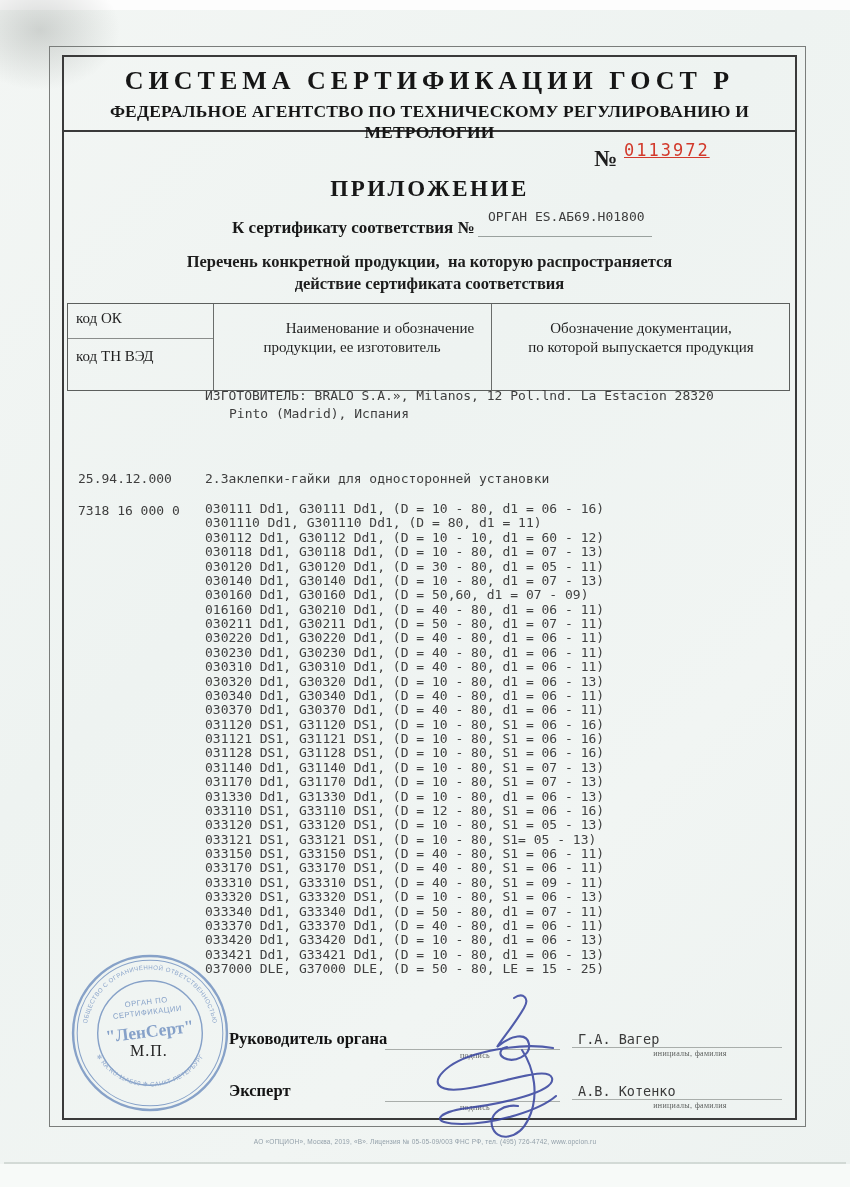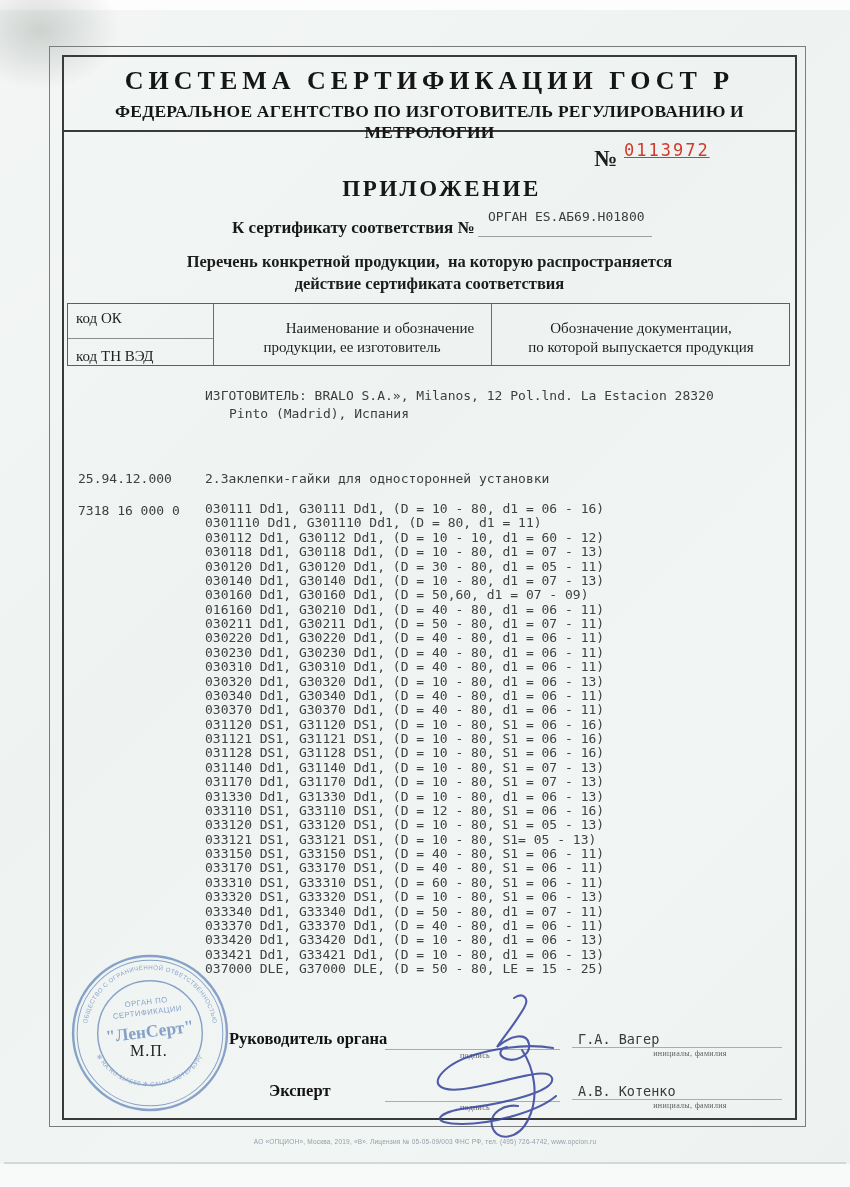--- a/index.html
+++ b/index.html
@@ -24,33 +24,33 @@
   #system-title { left:64px; top:66px; width:731px; text-align:center;
     font-size:26px; font-weight:bold; letter-spacing:5px; color:#161616; }
   #agency-title { left:64px; top:101px; width:731px; text-align:center;
     font-size:17.5px; font-weight:bold; letter-spacing:.2px; color:#161616; }
   
   #blank-no { left:594px; top:146px; font-size:23px; font-weight:bold; color:#1d1d1d; }
   #blank-no-digits { left:624px; top:140px; font-family:"DejaVu Sans Mono", monospace;
     font-size:17px; color:#d23a2c; letter-spacing:2px;text-decoration:underline; }
   
   #doc-title { left:64px; top:176px; width:731px; text-align:center;
-    font-size:23px; font-weight:bold; letter-spacing:2.5px; color:#181818;margin-left:12px; }
+    font-size:23px; font-weight:bold; letter-spacing:2.5px; color:#181818; }
   
   #cert-number { left:488px; top:209px; font-family:"DejaVu Sans Mono", monospace;
     font-size:13px; color:#3c3c3c; }
   #cert-label { left:232px; top:218px; font-size:17px; font-weight:bold; color:#181818; }
   #cert-underline { left:478px; top:236px; width:174px; height:1px; background:#9aa19e; }
   
   #subtitle-1 { left:64px; top:252px; width:731px; text-align:center; white-space:pre;
     font-size:16.5px; font-weight:bold; color:#1d1d1d; }
   #subtitle-2 { left:64px; top:274px; width:731px; text-align:center;
     font-size:16.5px; font-weight:bold; color:#1d1d1d; }
   
-  #hdr-table { left:67px; top:303px; width:723px; height:63px; border:1.5px solid #5c5f5d; }
+  #hdr-table { left:67px; top:303px; width:723px; height:88px; border:1.5px solid #5c5f5d; }
   .vline { position:absolute; top:0; width:1px; height:100%; background:#6a6d6b; }
   #tbl-v1 { left:145px; } #tbl-v2 { left:423px; }
   #tbl-h1 { position:absolute; left:0; top:34px; width:145px; height:1px; background:#8a8d8b; }
   .cell-text { position:absolute; font-size:15px; color:#1f1f1f; }
   #cell-ok { left:8px; top:6px; }
   #cell-tnved { left:8px; top:44px; }
   .ccol { text-align:center; }
   #cell-c2a { left:145px; top:16px; width:278px;margin-left:28px; }
   #cell-c2b { left:145px; top:35px; width:278px; }
   #cell-c3a { left:423px; top:16px; width:300px; }
@@ -64,21 +64,21 @@
   #tnved-code { left:78px; top:503px; }
   #product-list { left:205px; top:502px; width:430px; }
   .pl-line { font-family:"DejaVu Sans Mono", monospace; font-size:13px; line-height:14.38px;
     color:#414141; white-space:pre; }
   
   #stamp { left:70px; top:953px; opacity:.82; }
   #mp-label { left:130px; top:1042px; font-size:16px; color:#262626; letter-spacing:1px; }
   
   .sig-label { font-size:16.5px; font-weight:bold; color:#141414; }
   #r1-label { left:229px; top:1029px; }
-  #r2-label { left:229px; top:1081px;margin-left:40px; }
+  #r2-label { left:229px; top:1081px; }
   .rule { height:1px; background:#a9aeab; }
   #r1-sigline { left:385px; top:1049px; width:175px; }
   #r1-nameline { left:572px; top:1047px; width:210px; }
   #r2-sigline { left:385px; top:1101px; width:175px; }
   #r2-nameline { left:572px; top:1099px; width:210px; }
   .tiny-cap { font-size:8px; color:#5c5f5d; letter-spacing:.3px; }
   #r1-podpis { left:430px; top:1051px; width:90px; text-align:center; }
   #r2-podpis { left:430px; top:1103px; width:90px; text-align:center; }
   #r1-init { left:630px; top:1049px; width:120px; text-align:center; }
   #r2-init { left:630px; top:1101px; width:120px; text-align:center; }
@@ -98,21 +98,21 @@
   <div class="abs" id="top-strip"></div>
   <div class="abs" id="corner-smudge"></div>
   <div class="abs" id="bottom-edge"></div>
   <div class="abs" id="below-edge"></div>
 
   <div class="abs" id="outer-frame"></div>
   <div class="abs" id="inner-frame"></div>
   <div class="abs" id="header-divider"></div>
 
   <div class="abs" id="system-title">СИСТЕМА СЕРТИФИКАЦИИ ГОСТ Р</div>
-  <div class="abs" id="agency-title">ФЕДЕРАЛЬНОЕ АГЕНТСТВО ПО ИЗГОТОВИТЕЛЬ РЕГУЛИРОВАНИЮ И МЕТРОЛОГИИ</div>
+  <div class="abs" id="agency-title">ФЕДЕРАЛЬНОЕ АГЕНТСТВО ПО ТЕХНИЧЕСКОМУ РЕГУЛИРОВАНИЮ И МЕТРОЛОГИИ</div>
 
   <div class="abs" id="blank-no">№</div>
   <div class="abs" id="blank-no-digits">0113972</div>
 
   <div class="abs" id="doc-title">ПРИЛОЖЕНИЕ</div>
 
   <div class="abs mono" id="cert-number">ОРГАН ES.АБ69.Н01800</div>
   <div class="abs" id="cert-label">К сертификату соответствия №</div>
   <div class="abs" id="cert-underline"></div>
 
@@ -177,21 +177,21 @@
       <div class="pl-line">031121 DS1, G31121 DS1, (D = 10 - 80, S1 = 06 - 16)</div>
       <div class="pl-line">031128 DS1, G31128 DS1, (D = 10 - 80, S1 = 06 - 16)</div>
       <div class="pl-line">031140 Dd1, G31140 Dd1, (D = 10 - 80, S1 = 07 - 13)</div>
       <div class="pl-line">031170 Dd1, G31170 Dd1, (D = 10 - 80, S1 = 07 - 13)</div>
       <div class="pl-line">031330 Dd1, G31330 Dd1, (D = 10 - 80, d1 = 06 - 13)</div>
       <div class="pl-line">033110 DS1, G33110 DS1, (D = 12 - 80, S1 = 06 - 16)</div>
       <div class="pl-line">033120 DS1, G33120 DS1, (D = 10 - 80, S1 = 05 - 13)</div>
       <div class="pl-line">033121 DS1, G33121 DS1, (D = 10 - 80, S1= 05 - 13)</div>
       <div class="pl-line">033150 DS1, G33150 DS1, (D = 40 - 80, S1 = 06 - 11)</div>
       <div class="pl-line">033170 DS1, G33170 DS1, (D = 40 - 80, S1 = 06 - 11)</div>
-      <div class="pl-line">033310 DS1, G33310 DS1, (D = 60 - 80, S1 = 06 - 11)</div>
+      <div class="pl-line">033310 DS1, G33310 DS1, (D = 40 - 80, S1 = 09 - 11)</div>
       <div class="pl-line">033320 DS1, G33320 DS1, (D = 10 - 80, S1 = 06 - 13)</div>
       <div class="pl-line">033340 Dd1, G33340 Dd1, (D = 50 - 80, d1 = 07 - 11)</div>
       <div class="pl-line">033370 Dd1, G33370 Dd1, (D = 40 - 80, d1 = 06 - 11)</div>
       <div class="pl-line">033420 Dd1, G33420 Dd1, (D = 10 - 80, d1 = 06 - 13)</div>
       <div class="pl-line">033421 Dd1, G33421 Dd1, (D = 10 - 80, d1 = 06 - 13)</div>
       <div class="pl-line">037000 DLE, G37000 DLE, (D = 50 - 80, LE = 15 - 25)</div>
     </div>
 
   <div class="abs" id="mp-label">М.П.</div>
 

